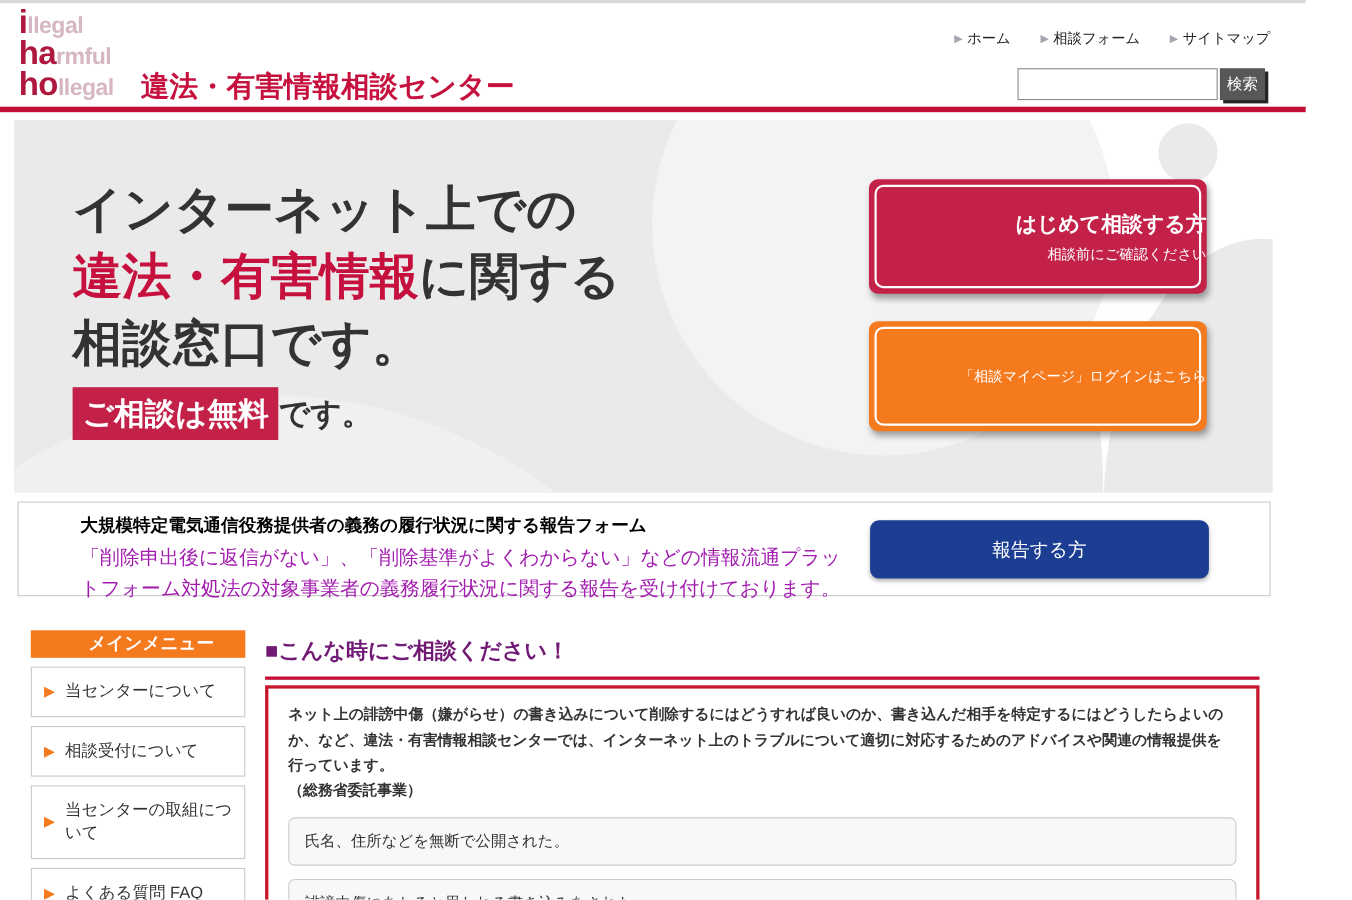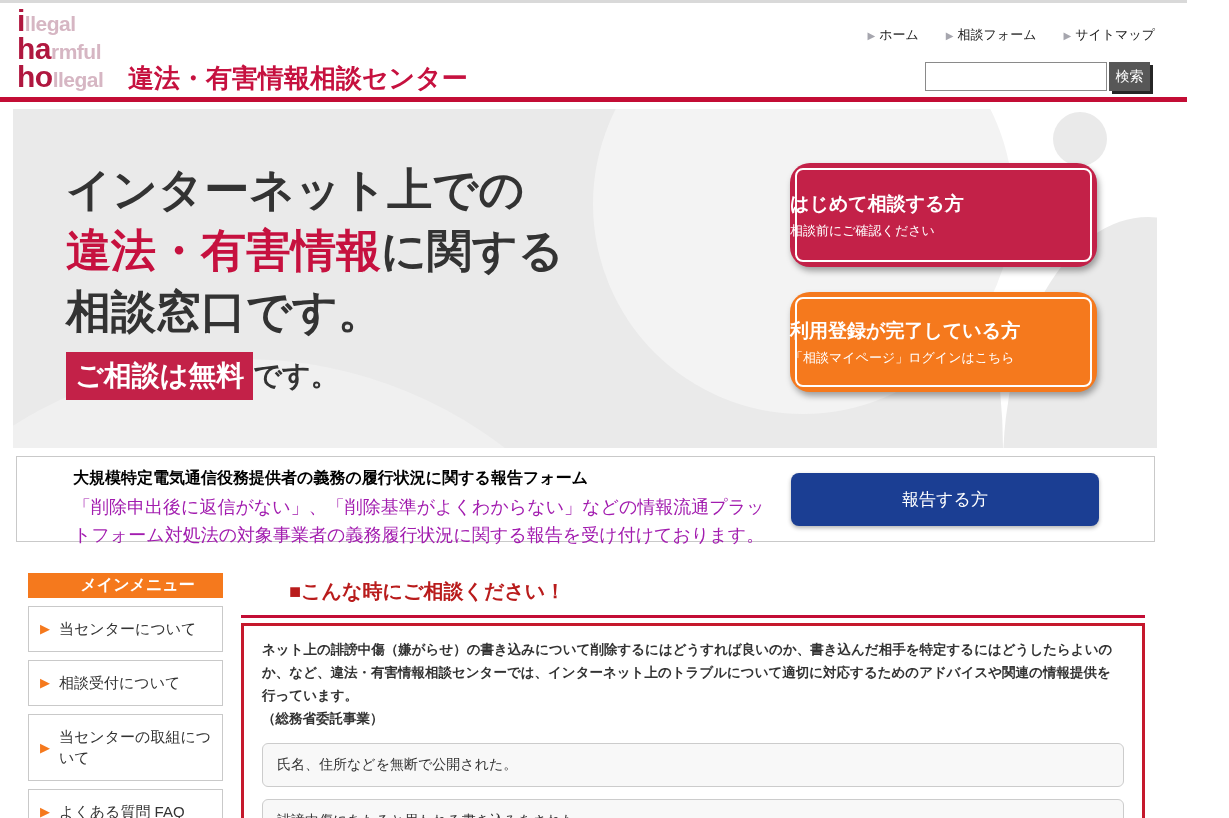--- a/index.html
+++ b/index.html
@@ -34,21 +34,21 @@
   .blob-light2{ left:-200px; top:250px;  width:860px;  height:860px;  background:#f0f0f0; }
   .person-head{ left:1040px; top:3px;    width:54px;   height:54px;   background:#eaeaea; }
   .person-body{ left:990px;  top:108px;  width:290px;  height:500px;  background:#eaeaea; }
 
   .hero-copy { position:absolute; left:53px; top:50px; }
   .hero-line { font-size:45px; font-weight:bold; color:#333; line-height:61px; white-space:nowrap; }
   .hero-red  { color:#c6113f; }
   .hero-free { margin-top:10px; font-size:28px; font-weight:bold; color:#333; white-space:nowrap; }
   .free-badge{ display:inline-block; background:#c32148; color:#fff; padding:5px 9px; }
 
-  .cta { position:absolute; left:777px; width:307px; border-radius:20px; color:#fff; text-align:left;
+  .cta { position:absolute; left:777px; width:307px; border-radius:8px; color:#fff; text-align:right;
     display:flex; flex-direction:column; justify-content:center; gap:5px; cursor:pointer;
     box-shadow:2px 4px 6px rgba(0,0,0,0.35); }
   .cta::after { content:""; position:absolute; inset:5px; border:2px solid #fff; border-radius:8px; pointer-events:none; }
   .cta-first { top:54px; height:104px; background:#c32148; }
   .cta-login { top:183px; height:100px; background:#f5791d; }
   .cta .cta-title { font-size:19px; font-weight:bold; }
   .cta .cta-sub { font-size:13px; }
 
   
   .report { position:absolute; left:16px; top:456px; width:1139px; height:86px; background:#fff; border:1px solid #c9c9c9; }
@@ -61,21 +61,21 @@
   .sidebar { position:absolute; left:28px; top:573px; width:195px; }
   .menu-head { height:25px; background:#f5791d; color:#fff; font-weight:bold; font-size:16px;
     display:flex; align-items:center; justify-content:center; margin-bottom:8px;padding-left:24px; }
   .menu-item { background:#fff; border:1px solid #c9c9c9; margin-bottom:8px; padding:11px 8px 11px 11px;
     display:flex; align-items:center; gap:9px; cursor:pointer; }
   .menu-item .m-arrow { color:#f5791d; font-size:13px; flex:0 0 auto; }
   .menu-item .m-label { font-size:15px; color:#333; line-height:1.45; }
 
   
   .main { position:absolute; left:241px; top:578px; width:904px; }
-  .main-heading { font-size:20px; font-weight:bold; color:#b91c1c;margin-left:48px; }
+  .main-heading { font-size:20px; font-weight:bold; color:#701a75; }
   .heading-rule { margin-top:10px; width:904px; height:3px; background:#c30d35; }
   .case-panel { margin-top:5px; border:3px solid #c5182c; background:#fff; padding:13px 18px; height:280px; }
   .case-intro { font-size:13.5px; font-weight:bold; color:#333; line-height:1.7; }
   .case-note  { font-size:13.5px; font-weight:bold; color:#333; line-height:1.7; }
   .case-item { margin-top:12px; background:#f8f8f8; border:1px solid #cccccc; border-radius:6px;
     padding:12px 14px; font-size:14px; color:#333; cursor:pointer; }
 </style>
 </head>
 <body>
 
@@ -124,21 +124,20 @@
       <div class="hero-line"><span class="hero-red">違法・有害情報</span><span>に関する</span></div>
       <div class="hero-line">相談窓口です。</div>
       <div class="hero-free"><span class="free-badge">ご相談は無料</span><span>です。</span></div>
     </div>
 
     <div class="cta cta-first">
       <div class="cta-title">はじめて相談する方</div>
       <div class="cta-sub">相談前にご確認ください</div>
     </div>
     <div class="cta cta-login">
-      <div class="cta-title">利用登録が完了している方</div>
       <div class="cta-sub">「相談マイページ」ログインはこちら</div>
     </div>
   </div>
 
   <div class="report">
     <div class="report-title">大規模特定電気通信役務提供者の義務の履行状況に関する報告フォーム</div>
     <div class="report-body">「削除申出後に返信がない」、「削除基準がよくわからない」などの情報流通プラットフォーム対処法の対象事業者の義務履行状況に関する報告を受け付けております。</div>
     <button class="report-btn">報告する方</button>
   </div>
 

